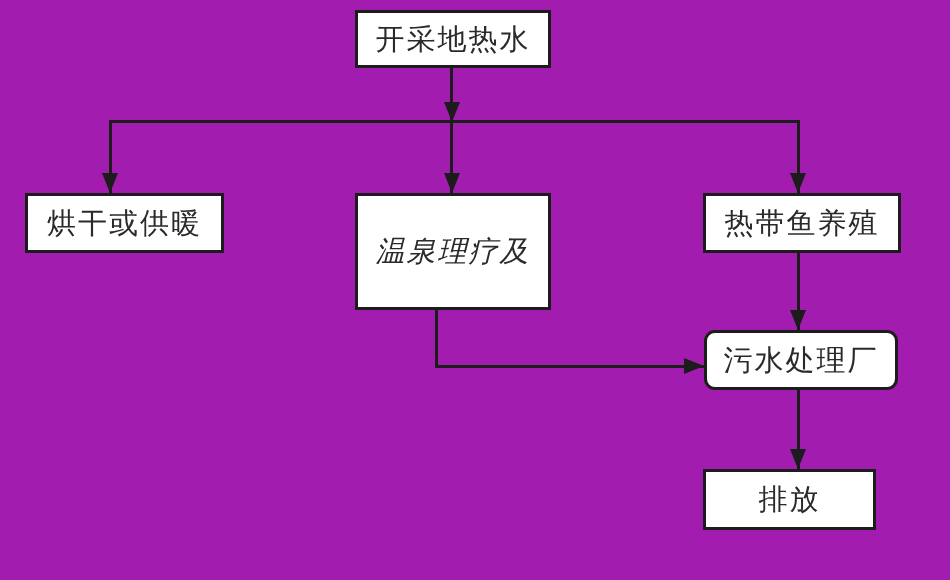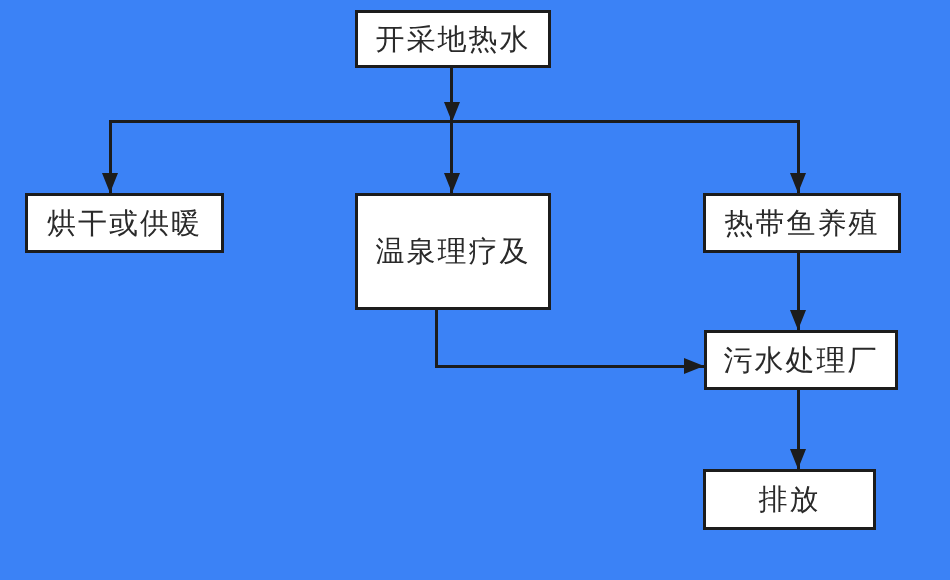--- a/index.html
+++ b/index.html
@@ -4,21 +4,21 @@
 <style>
   html, body {
     margin: 0;
     padding: 0;
     background: #ffffff;
   }
   .canvas {
     position: relative;
     width: 950px;
     height: 580px;
-    background: #3b82f6;
+    background: #a21caf;
     font-family: "Liberation Serif", "DejaVu Serif", serif;
     overflow: hidden;
   }
   .node {
     position: absolute;
     box-sizing: border-box;
     border: 3px solid #1c1c1c;
     background: #ffffff;
     display: flex;
     flex-direction: column;
@@ -26,23 +26,23 @@
     justify-content: center;
     color: #2a2a2a;
     font-size: 29px;
     letter-spacing: 2px;
     line-height: 1.32;
     text-align: center;
     white-space: nowrap;
   }
   .node-source    { left: 355px; top: 10px;  width: 196px; height: 58px; }
   .node-drying    { left: 8px;   top: 193px; width: 199px; height: 60px; margin-left: 17px; }
-  .node-spa       { left: 355px; top: 193px; width: 196px; height: 117px; }
+  .node-spa       { left: 355px; top: 193px; width: 196px; height: 117px; font-style: italic; }
   .node-fish      { left: 703px; top: 193px; width: 198px; height: 60px; }
-  .node-sewage    { left: 704px; top: 330px; width: 194px; height: 60px; }
+  .node-sewage    { left: 704px; top: 330px; width: 194px; height: 60px; border-radius: 11px; }
   .node-discharge { left: 703px; top: 469px; width: 173px; height: 61px; }
 
   .line {
     position: absolute;
     background: #1c1c1c;
   }
   
   .l-source-trunk { left: 450px; top: 68px;  width: 3px; height: 125px; }
   
   .l-branch-bar   { left: 109px; top: 120px; width: 691px; height: 3px; }

